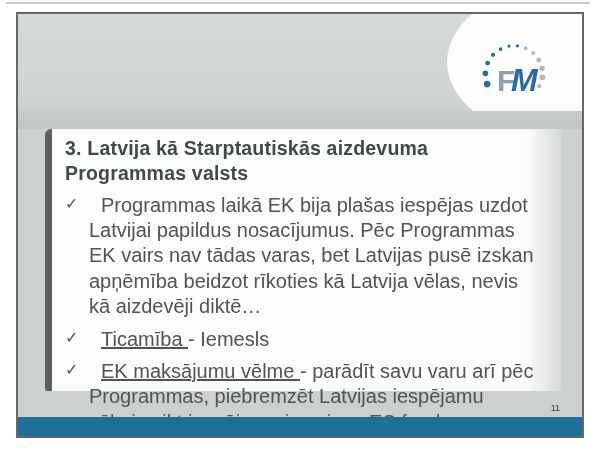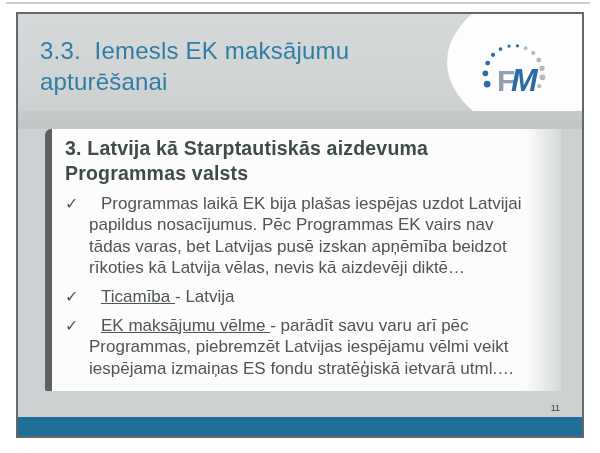--- a/index.html
+++ b/index.html
@@ -57,21 +57,21 @@
   .content-heading {
     font-size:19.5px; font-weight:bold; color:#3f4b49;
     line-height:1.3; max-width:445px; margin-bottom:6px;
     letter-spacing:0.2px;
   }
   .bullet { display:flex; margin-bottom:7px; }
   .bullet-marker {
     flex:0 0 24px; font-size:16px; color:#4e5457; padding-top:1px;
   }
   .bullet-body {
-    font-size:17px; color:#4e5457; line-height:1.27; max-width:492px;
+    font-size:20px; color:#4e5457; line-height:1.27; max-width:492px;
   }
   .bullet-lead { text-decoration:underline;margin-left:12px; }
   
   .page-number {
     position:absolute; right:22px; bottom:23px;
     font-size:9px; color:#3a3e40;
   }
   .accent-bar {
     position:absolute; left:0; bottom:0; width:100%; height:19px;
     background:#1f7098;
@@ -98,36 +98,35 @@
         <circle cx="63.8" cy="23.9" r="2.2" fill="#b4b8ba"></circle>
         <circle cx="72.8" cy="29.7" r="2.5" fill="#b4b8ba"></circle>
         <circle cx="79.4" cy="38.0" r="2.9" fill="#b4b8ba"></circle>
         <circle cx="83.3" cy="47.9" r="3.2" fill="#b4b8ba"></circle>
         <circle cx="83.8" cy="58.6" r="3.5" fill="#b4b8ba"></circle>
         <circle cx="80.0" cy="69.0" r="2.6" fill="#b4b8ba"></circle>
       </svg>
       <span class="logo-letter-f">F</span>
       <span class="logo-letter-m">M</span>
     </div>
-    <div class="slide-title">3.3.  Iemesls EK maksājumu apturēšanai</div>
   </div>
 
   <div class="header-band"></div>
 
   <div class="content-box">
     <div class="content-heading">3. Latvija kā Starptautiskās aizdevuma Programmas valsts</div>
 
     <div class="bullet">
       <span class="bullet-marker">✓</span>
       <span class="bullet-body"><span class="bullet-lead"></span><span>Programmas laikā EK bija plašas iespējas uzdot Latvijai papildus nosacījumus. Pēc Programmas EK vairs nav tādas varas, bet Latvijas pusē izskan apņēmība beidzot rīkoties kā Latvija vēlas, nevis kā aizdevēji diktē…</span></span>
     </div>
 
     <div class="bullet">
       <span class="bullet-marker">✓</span>
-      <span class="bullet-body"><span class="bullet-lead">Ticamība </span><span>- Latvija</span></span>
+      <span class="bullet-body"><span class="bullet-lead">Ticamība </span><span>- Iemesls</span></span>
     </div>
 
     <div class="bullet">
       <span class="bullet-marker">✓</span>
       <span class="bullet-body"><span class="bullet-lead">EK maksājumu vēlme </span><span> - parādīt savu varu arī pēc Programmas, piebremzēt Latvijas iespējamu vēlmi veikt iespējama izmaiņas ES fondu stratēģiskā ietvarā utml.…</span></span>
     </div>
   </div>
 
   <div class="page-number">11</div>
   <div class="accent-bar"></div>

